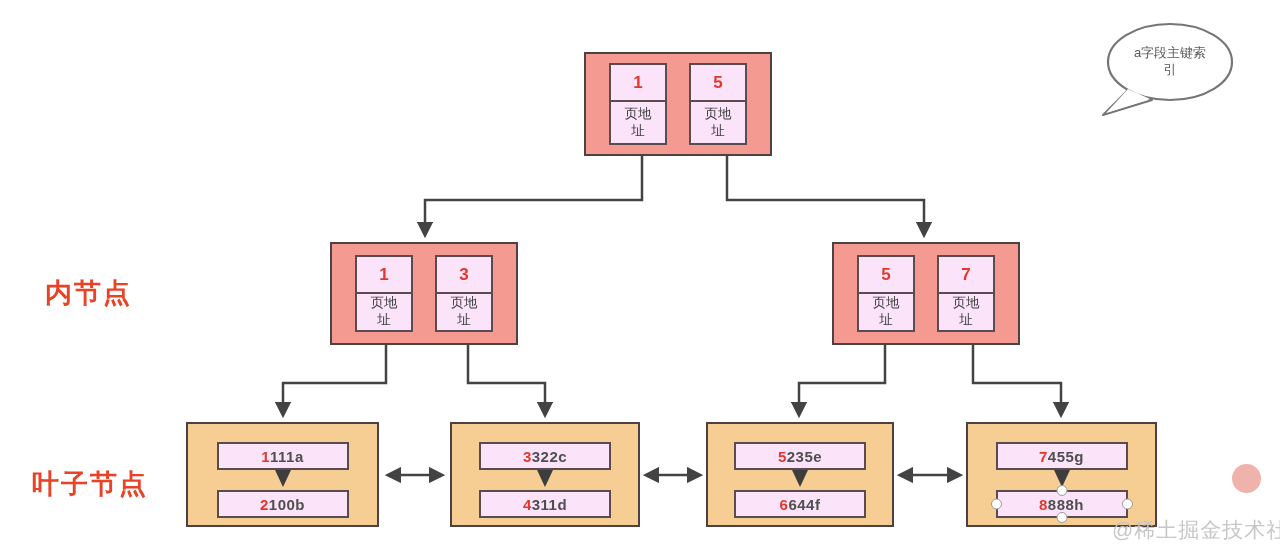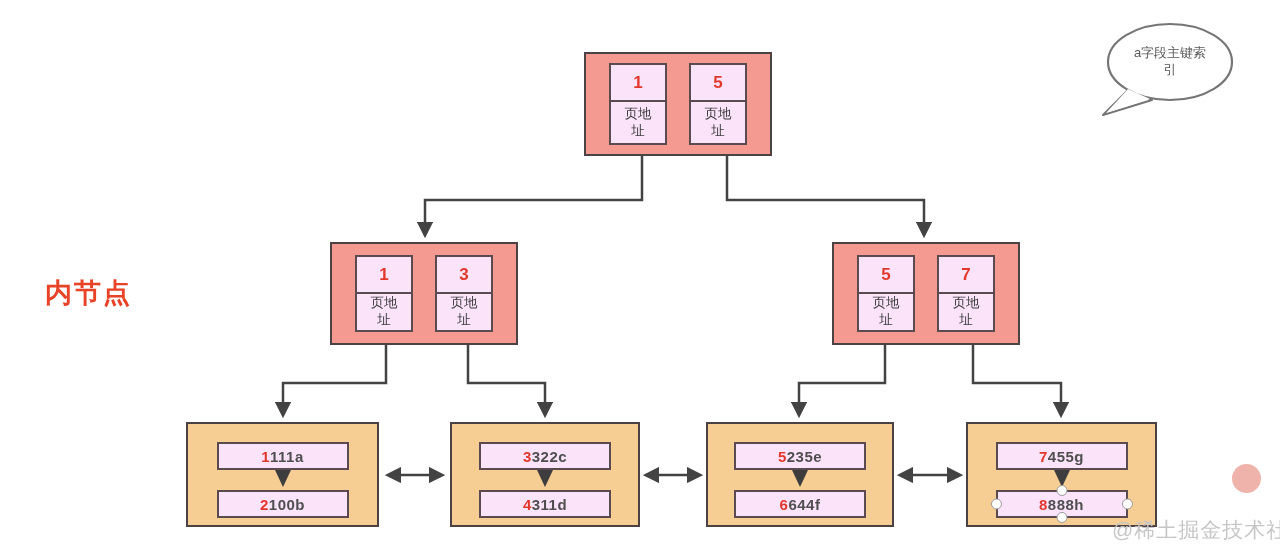--- a/index.html
+++ b/index.html
@@ -102,20 +102,21 @@
       <path d="M468 345 V383 H545 V415" marker-end="url(#ah)"></path>
       <path d="M885 345 V383 H799 V415" marker-end="url(#ah)"></path>
       <path d="M973 345 V383 H1061 V415" marker-end="url(#ah)"></path>
       <path d="M388 475 H442" marker-start="url(#ah)" marker-end="url(#ah)"></path>
       <path d="M646 475 H700" marker-start="url(#ah)" marker-end="url(#ah)"></path>
       <path d="M900 475 H960" marker-start="url(#ah)" marker-end="url(#ah)"></path>
     </g>
   </svg>
 
   <div class="side-label" style="left:45px; top:275px;">内节点</div>
+  <div class="side-label" style="left:32px; top:466px;">叶子节点</div>
 
   <div class="inode root" style="left:584px; top:52px; height:104px;">
     <div class="kcell">
       <div class="kkey">1</div>
       <div class="kptr">
         <span class="kptr-inner">页地址</span>
       </div>
     </div>
     <div class="kcell">
       <div class="kkey">5</div>

